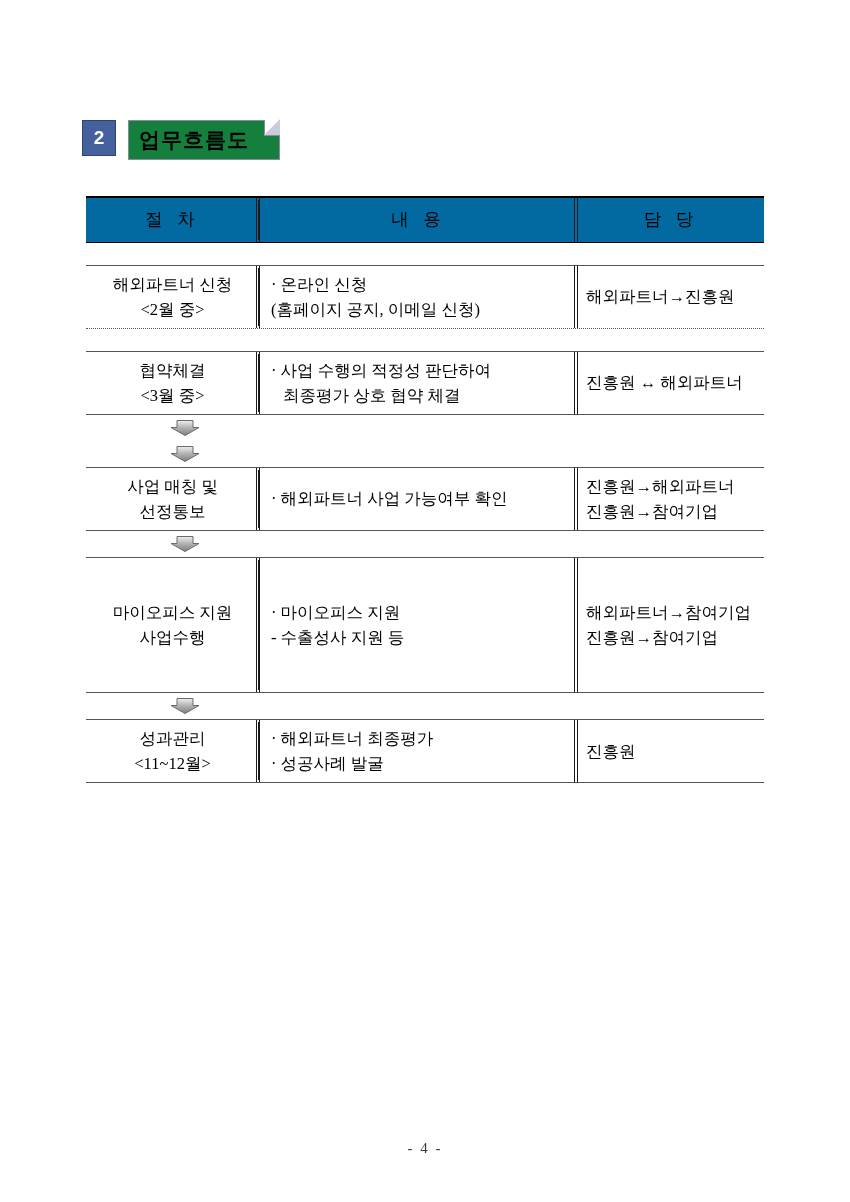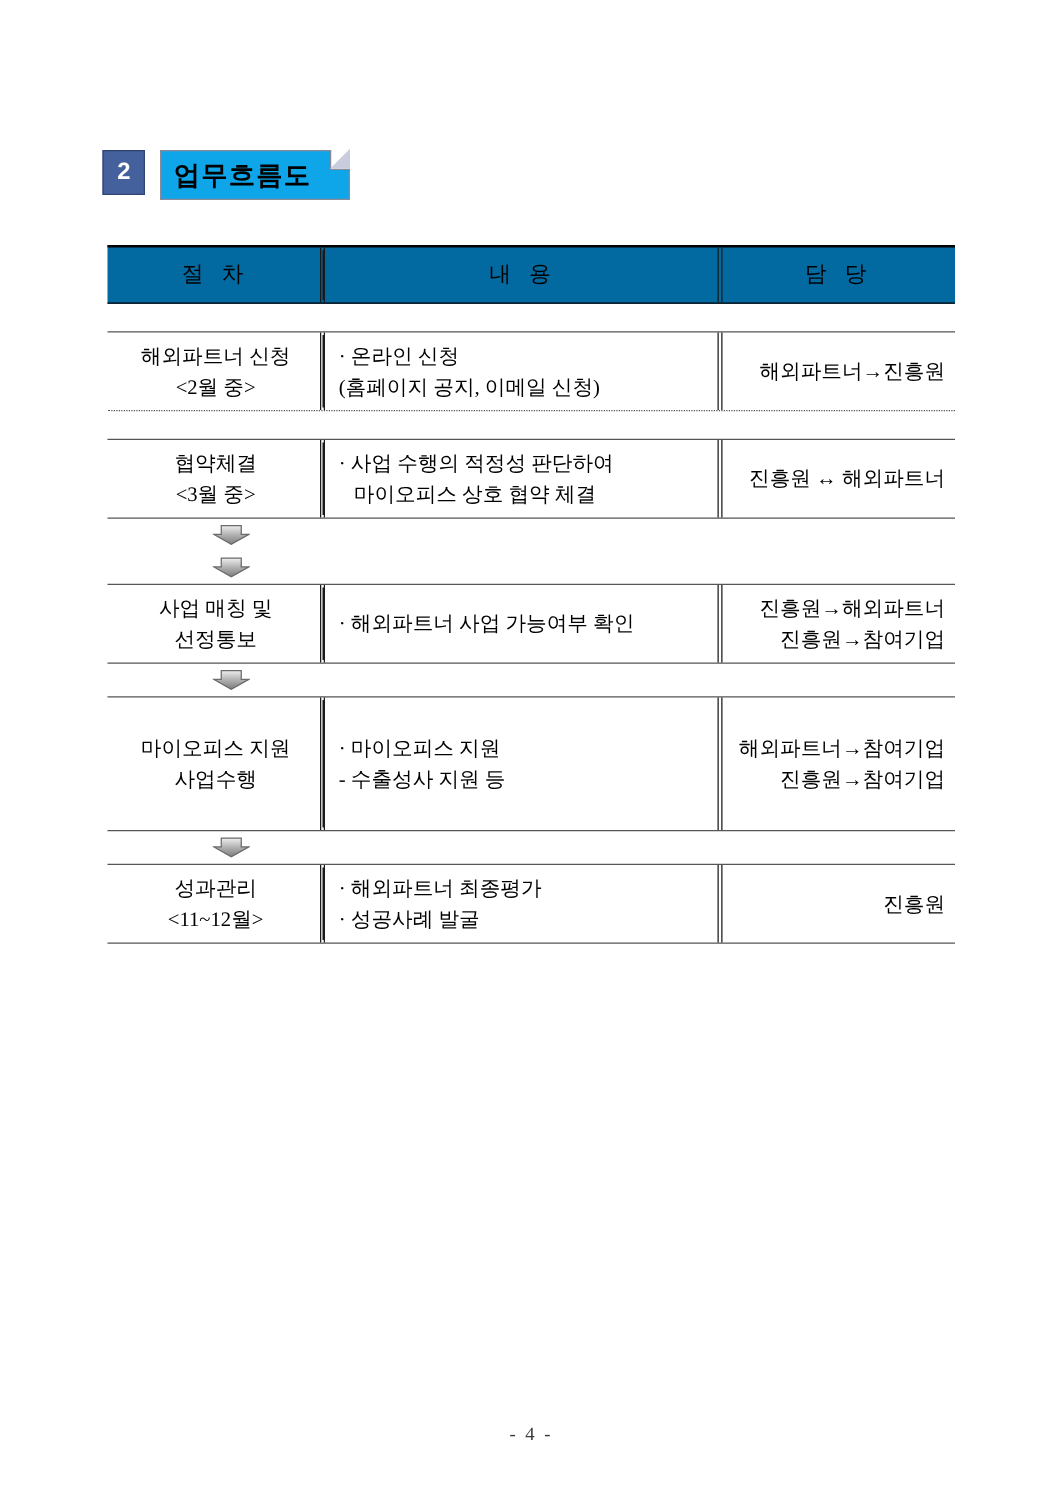--- a/index.html
+++ b/index.html
@@ -43,21 +43,21 @@
     display: flex;
     align-items: center;
     justify-content: center;
     box-sizing: border-box;
   }
   .section-title-box {
     margin-left: 12px;
     position: relative;
     width: 152px;
     height: 40px;
-    background: #0ea5e9;
+    background: #15803d;
     border: 1px solid #8a8a9a;
     box-sizing: border-box;
   }
   .section-title-box .fold {
     position: absolute;
     right: -1px;
     top: -1px;
     width: 16px;
     height: 16px;
     background: #ffffff;
@@ -104,21 +104,21 @@
 
   .cell {
     box-sizing: border-box;
     padding: 6px 8px;
     font-size: 16.5px;
     line-height: 1.52;
   }
 
   .c-proc { width: 173px; text-align: center; }
   .c-cont { width: 318px; text-align: left; padding-left: 11px; }
-  .c-resp { width: 187px; text-align: right; }
+  .c-resp { width: 187px; text-align: left; }
 
   
   .c-cont {
     border-left: 1px solid #1a1a1a;
     box-shadow: -3px 0 0 -2px #1a1a1a;
     position: relative;
   }
   .c-cont::before {
     content: "";
     position: absolute;
@@ -236,21 +236,21 @@
     <div class="rowblock">
         <div class="gap-sm"></div>
       </div>
     <div class="trow brow">
       <div class="cell c-proc">
         <div class="line">협약체결</div>
         <div class="line">&lt;3월 중&gt;</div>
       </div>
       <div class="cell c-cont">
         <div class="line">· 사업 수행의 적정성 판단하여</div>
-        <div class="line ind">마이오피스 상호 협약 체결</div>
+        <div class="line ind">최종평가 상호 협약 체결</div>
       </div>
       <div class="cell c-resp">
         <div class="resp-line">진흥원 ↔ 해외파트너</div>
       </div>
     </div>
 
     <div class="rowblock">
       <div class="gap"></div>
       <svg class="arrow" viewBox="0 0 30 17">
         <defs>
@@ -283,21 +283,21 @@
         <div class="resp-line">진흥원→참여기업</div>
       </div>
     </div>
 
     <div class="rowblock">
       <div class="gap"></div>
       <svg class="arrow" viewBox="0 0 30 17">
         <polygon points="7,1 23,1 23,8 29,8 15,16 1,8 7,8" fill="url(#ag3)" stroke="#6b6b6b" stroke-width="1"></polygon>
       </svg>
     </div>
-    <div class="trow brow" style="height:108px;">
+    <div class="trow brow" style="height:136px;">
       <div class="cell c-proc">
         <div class="line">마이오피스 지원</div>
         <div class="line">사업수행</div>
       </div>
       <div class="cell c-cont">
         <div class="line">· 마이오피스 지원</div>
         <div class="line">- 수출성사 지원 등</div>
       </div>
       <div class="cell c-resp">
         <div class="resp-line">해외파트너→참여기업</div>

